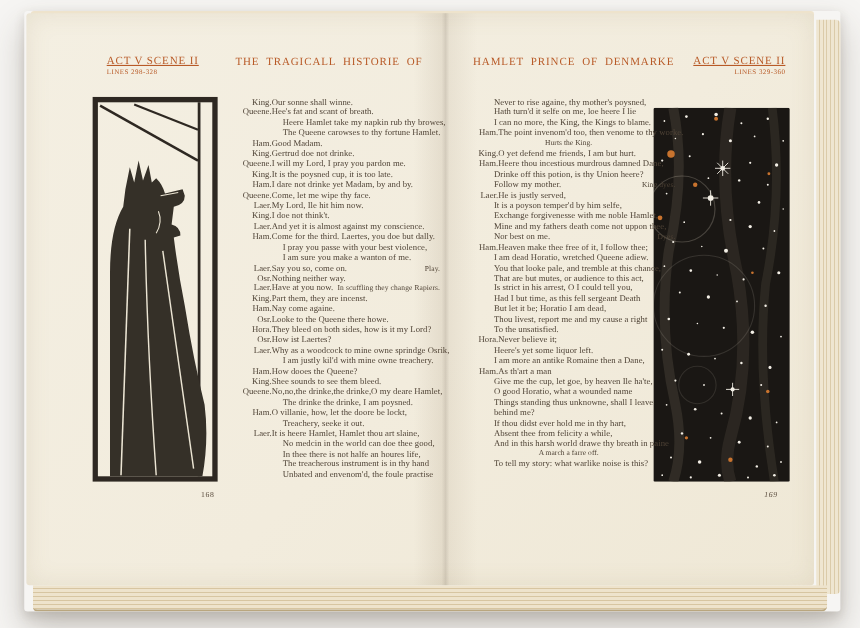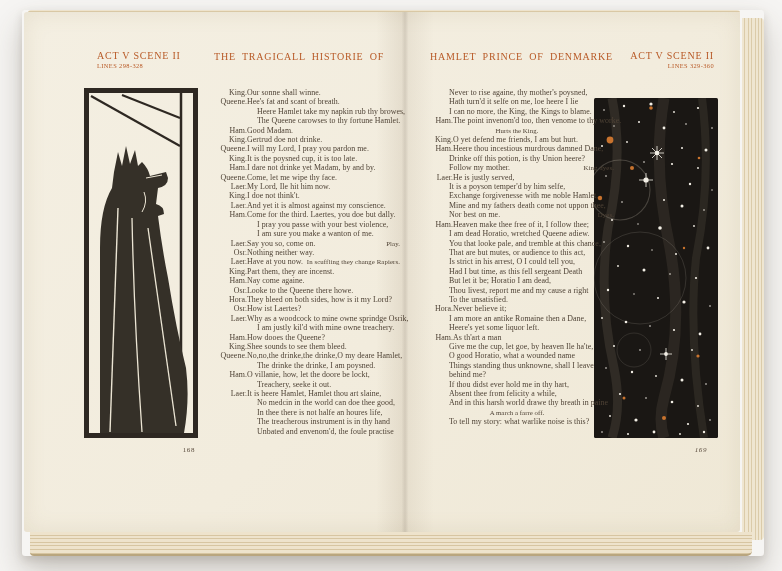--- a/index.html
+++ b/index.html
@@ -24,21 +24,21 @@
         border-bottom:2px solid #b9a67f;border-radius:0 0 5px 4px;}
   .spread{position:absolute;left:2px;top:2px;width:716px;height:520px;
         background:linear-gradient(135deg,#f4efe2 0%,#f2ecdd 55%,#efe8d6 100%);
         box-shadow:inset 0 0 22px rgba(150,120,80,.13);
         border-radius:3px;}
   .gutter{position:absolute;left:352px;top:0;width:58px;height:100%;
         background:linear-gradient(to right,rgba(0,0,0,0) 0%,rgba(110,85,55,.10) 44%,
                    rgba(60,40,20,.17) 50%,rgba(110,85,55,.08) 56%,rgba(0,0,0,0) 100%);}
   
   .act-block{position:absolute;color:var(--accent);white-space:nowrap;}
-  .act-line{font-size:10px;letter-spacing:.8px;}
+  .act-line{font-size:10px;letter-spacing:.8px;text-decoration:underline;}
   .range-line{font-size:6.4px;letter-spacing:.4px;margin-top:1px;}
   .act-left{left:73px;top:38px;}
   .act-right{left:578px;top:38px;width:112px;text-align:right;}
   .running-title{position:absolute;top:39px;color:var(--accent);
         font-size:10px;letter-spacing:.8px;word-spacing:3px;white-space:nowrap;}
   .rt-left{left:190px;}
   .rt-right{left:406px;}
   
   .text-col{position:absolute;top:76px;font-size:7.9px;color:var(--ink);
         letter-spacing:.05px;text-align:right;}
@@ -261,22 +261,22 @@
           <div class="tline"><span class="sp">Ham.</span><span class="tx">Heaven make thee free of it, I follow thee;</span></div>
           <div class="tline cont"><span class="tx">I am dead Horatio, wretched Queene adiew.</span></div>
           <div class="tline cont"><span class="tx">You that looke pale, and tremble at this chance,</span></div>
           <div class="tline cont"><span class="tx">That are but mutes, or audience to this act,</span></div>
           <div class="tline cont"><span class="tx">Is strict in his arrest, O I could tell you,</span></div>
           <div class="tline cont"><span class="tx">Had I but time, as this fell sergeant Death</span></div>
           <div class="tline cont"><span class="tx">But let it be; Horatio I am dead,</span></div>
           <div class="tline cont"><span class="tx">Thou livest, report me and my cause a right</span></div>
           <div class="tline cont"><span class="tx">To the unsatisfied.</span></div>
           <div class="tline"><span class="sp">Hora.</span><span class="tx">Never believe it;</span></div>
+          <div class="tline cont"><span class="tx">Heere's yet some liquor left.</span></div>
           <div class="tline cont"><span class="tx">I am more an antike Romaine then a Dane,</span></div>
-          <div class="tline cont"><span class="tx">Heere's yet some liquor left.</span></div>
           <div class="tline"><span class="sp">Ham.</span><span class="tx">As th'art a man</span></div>
           <div class="tline cont"><span class="tx">Give me the cup, let goe, by heaven Ile ha'te,</span></div>
           <div class="tline cont"><span class="tx">O good Horatio, what a wounded name</span></div>
           <div class="tline cont"><span class="tx">Things standing thus unknowne, shall I leave</span></div>
           <div class="tline cont"><span class="tx">behind me?</span></div>
           <div class="tline cont"><span class="tx">If thou didst ever hold me in thy hart,</span></div>
           <div class="tline cont"><span class="tx">Absent thee from felicity a while,</span></div>
           <div class="tline cont"><span class="tx">And in this harsh world drawe thy breath in paine</span></div>
           <div class="tline stage"><span class="tx">A march a farre off.</span></div>
           <div class="tline cont"><span class="tx">To tell my story: what warlike noise is this?</span></div>

